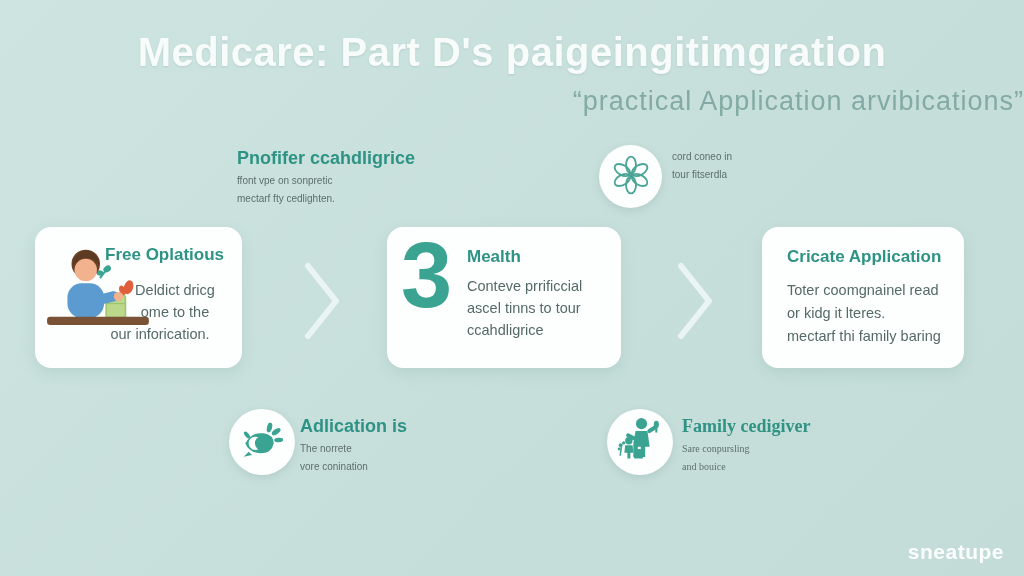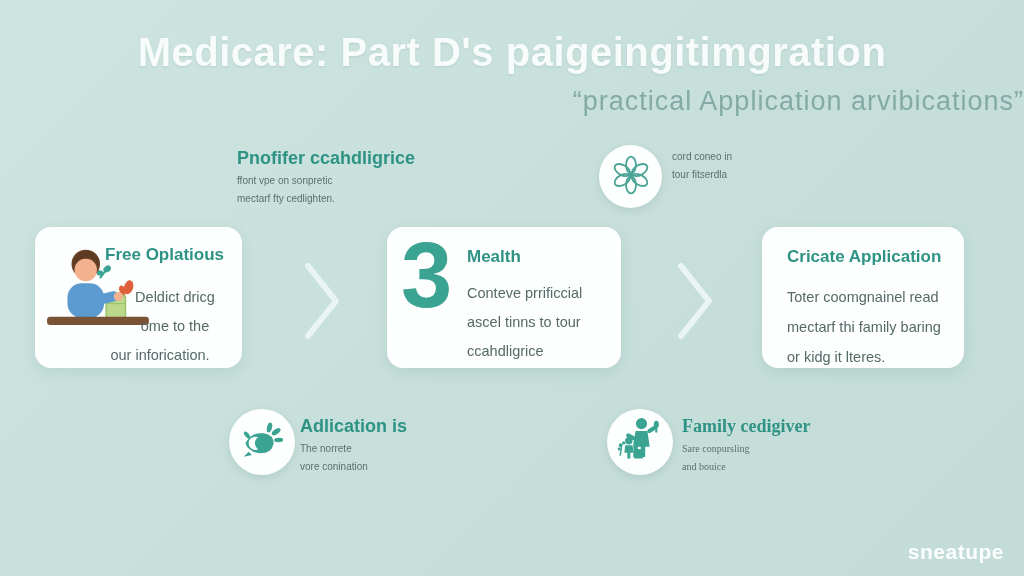--- a/index.html
+++ b/index.html
@@ -33,21 +33,21 @@
     box-shadow:0 3px 8px rgba(90,130,125,.18);
     display:flex;align-items:center;justify-content:center;
   }
   
   .card{
     position:absolute;top:227px;height:141px;
     background:#fdfffe;border-radius:16px;
     box-shadow:0 5px 14px rgba(95,140,134,.16);
   }
   .card-heading{position:absolute;font-size:17px;font-weight:700;color:#2e9384;}
-  .card-line{font-size:14.5px;color:#55686;color:#556a68;line-height:22px;margin-top:7px;}
+  .card-line{font-size:14.5px;color:#55686;color:#556a68;line-height:22px;}
   .big-number{
     position:absolute;left:14px;top:2px;
     font-size:92px;font-weight:800;color:#3ba392;line-height:1;
   }
   .chevron{position:absolute;top:262px;}
   .watermark{
     position:absolute;right:20px;bottom:12px;
     font-size:21px;font-weight:700;letter-spacing:.5px;
     color:#fbfefd;
   }
@@ -153,22 +153,22 @@
   <span class="chevron" style="left:676px;">
     <svg width="40" height="78" viewBox="0 0 40 78">
       <polyline points="5,4 33,39 5,74" fill="none" stroke="#eaf5f3" stroke-width="6" stroke-linecap="round" stroke-linejoin="round"></polyline>
     </svg>
   </span>
 
   <div class="card" style="left:762px;width:202px;">
     <div class="card-heading" style="left:25px;top:20px;">Cricate Application</div>
     <div style="position:absolute;left:25px;top:52px;width:190px;">
       <div class="card-line" style="line-height:23px;">Toter coomgnainel read</div>
+      <div class="card-line" style="line-height:23px;">or kidg it lteres.</div>
       <div class="card-line" style="line-height:23px;">mectarf thi family baring</div>
-      <div class="card-line" style="line-height:23px;">or kidg it lteres.</div>
     </div>
   </div>
 
   <div class="icon-circle" style="left:229px;top:409px;width:66px;height:66px;">
     <span>
       <svg width="50" height="50" viewBox="0 0 60 60">
         <g fill="#3aa392">
           <ellipse cx="39" cy="15" rx="3" ry="6" transform="rotate(14 39 15)"></ellipse>
           <ellipse cx="47" cy="20" rx="3" ry="6" transform="rotate(55 47 20)"></ellipse>
           <ellipse cx="50" cy="30" rx="2.6" ry="5.4" transform="rotate(86 50 30)"></ellipse>

